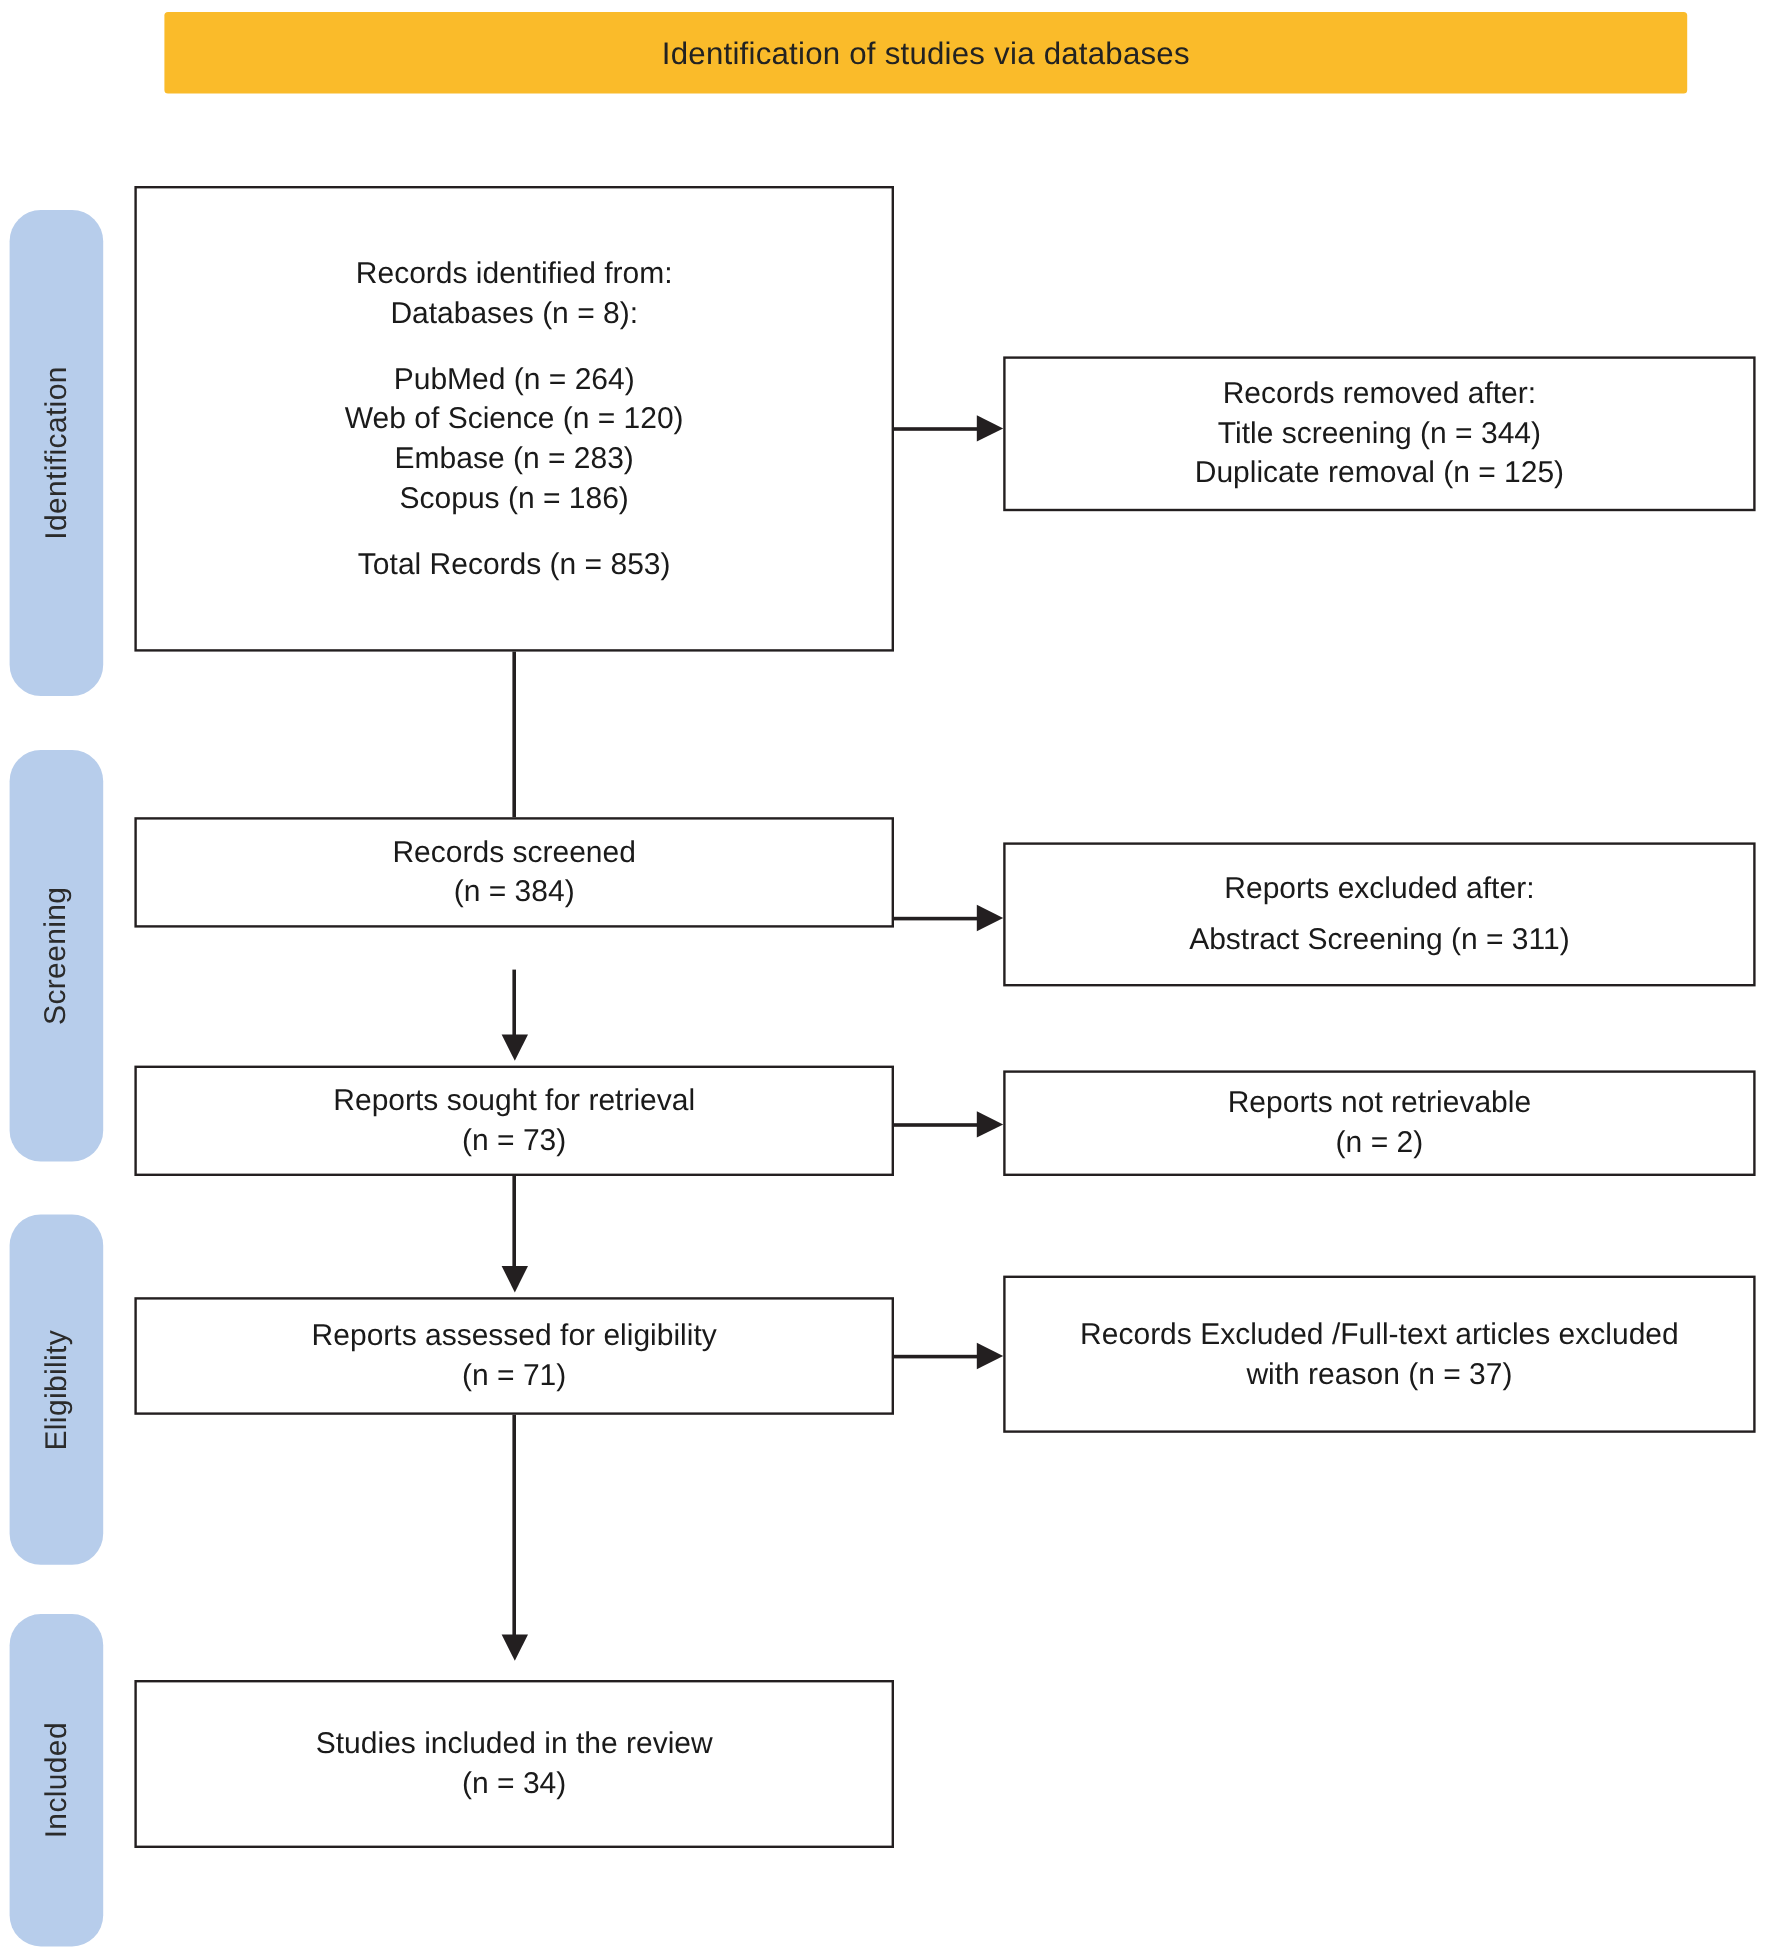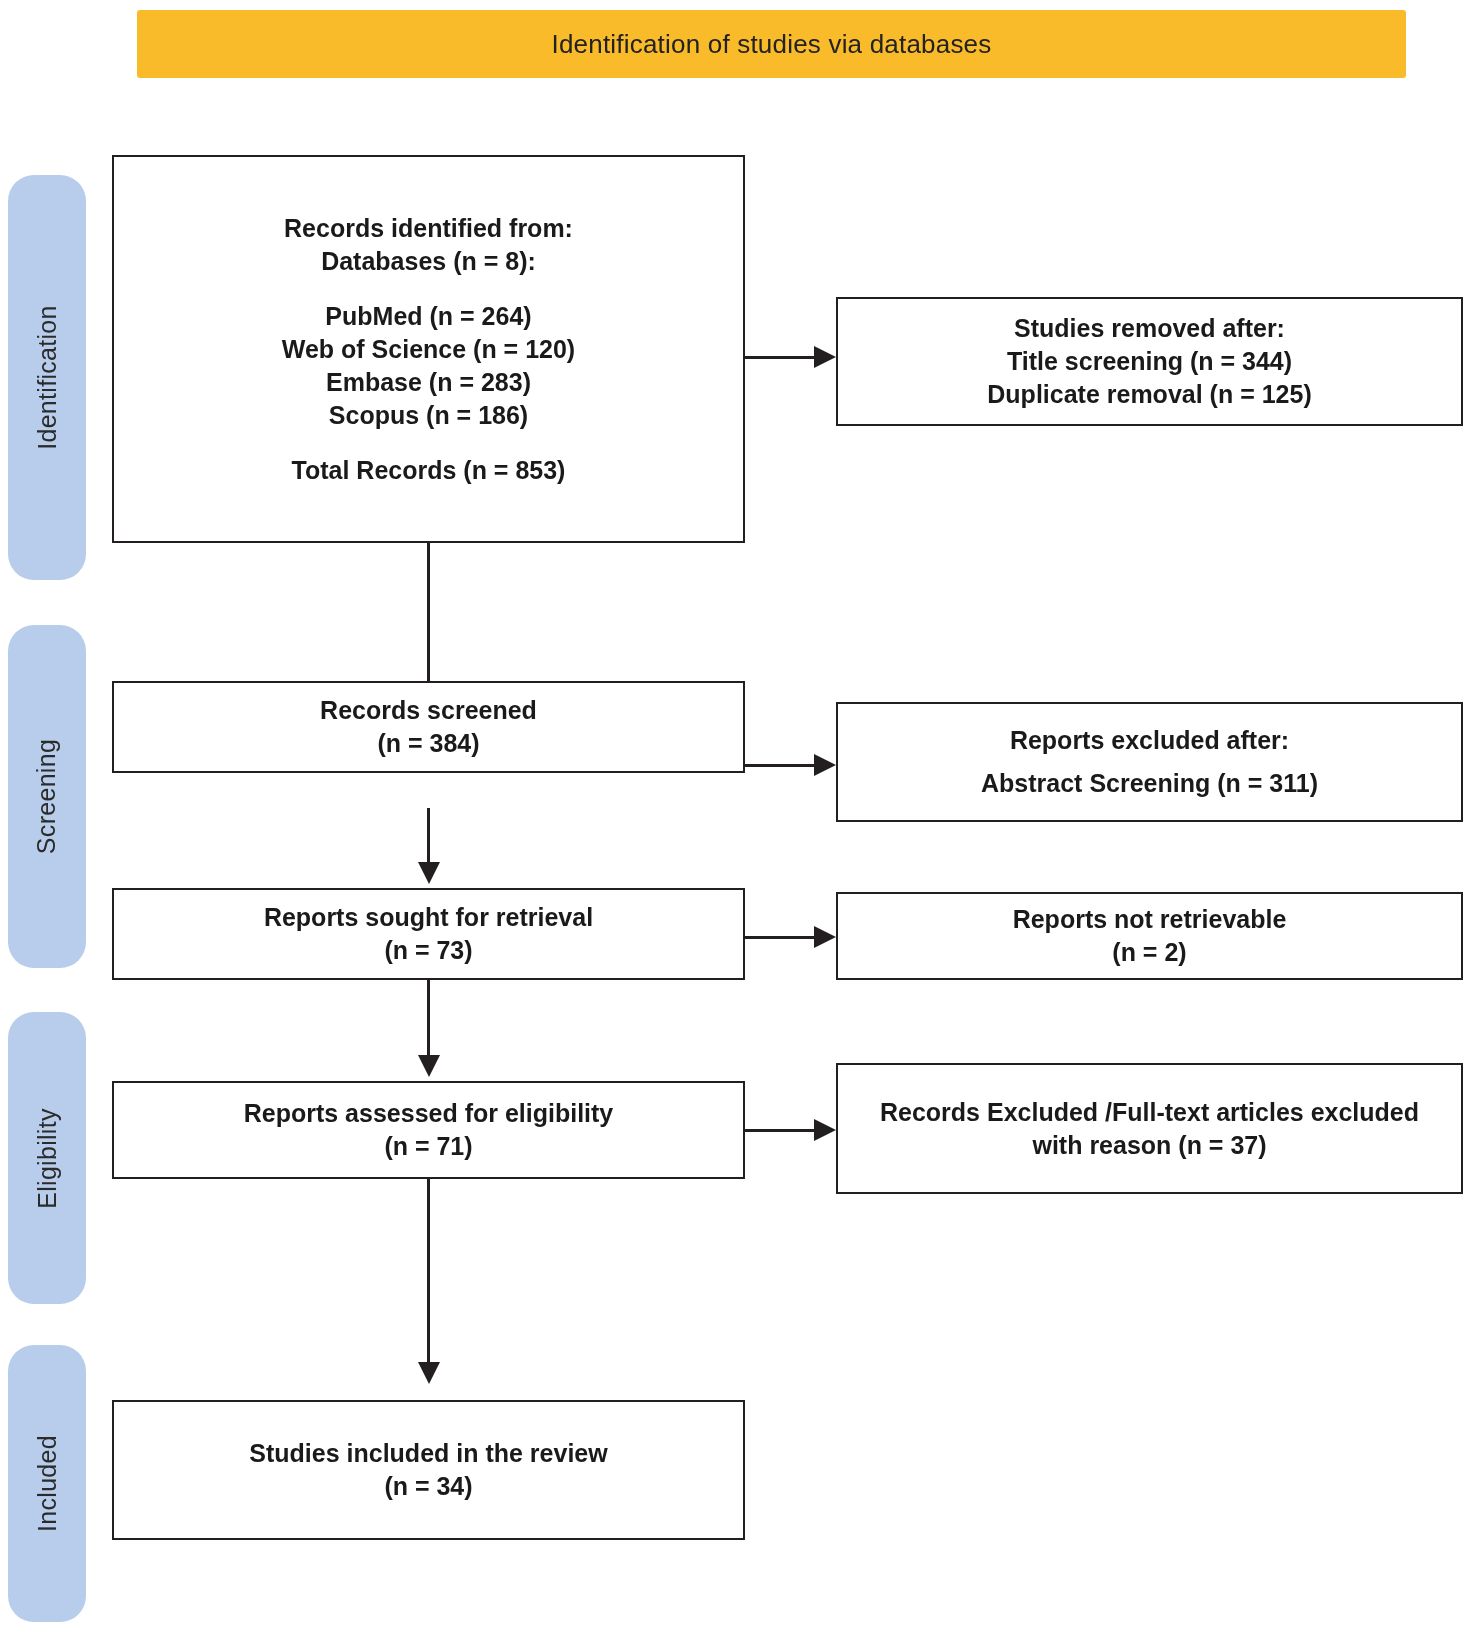--- a/index.html
+++ b/index.html
@@ -70,21 +70,20 @@
     align-items: center;
     justify-content: center;
     text-align: center;
     padding: 4px 10px;
   }
   .box .line {
     font-size: 25px;
     line-height: 1.32;
     color: #1a1a1a;
     white-space: nowrap;
-    font-weight: bold;
   }
   .box .spacer {
     height: 22px;
   }
 
   
   .vline {
     position: absolute;
     width: 3px;
     background: #231f20;
@@ -142,21 +141,21 @@
     <div class="line">Embase  (n = 283)</div>
     <div class="line">Scopus (n = 186)</div>
     <div class="spacer"></div>
     <div class="line">Total Records (n = 853)</div>
   </div>
 
   <div class="hline" style="left:745px;top:356px;width:71px;"></div>
   <div class="arrow-right" style="left:814px;top:346px;"></div>
 
   <div class="box" style="left:836px;top:297px;width:627px;height:129px;">
-    <div class="line">Studies removed after:</div>
+    <div class="line">Records removed after:</div>
     <div class="line">Title screening (n = 344)</div>
     <div class="line">Duplicate  removal  (n = 125)</div>
   </div>
 
   <div class="vline" style="left:427px;top:543px;height:150px;"></div>
   <div class="arrow-down" style="left:418px;top:690px;"></div>
 
   <div class="box" style="left:112px;top:681px;width:633px;height:92px;">
     <div class="line">Records screened</div>
     <div class="line">(n = 384)</div>

